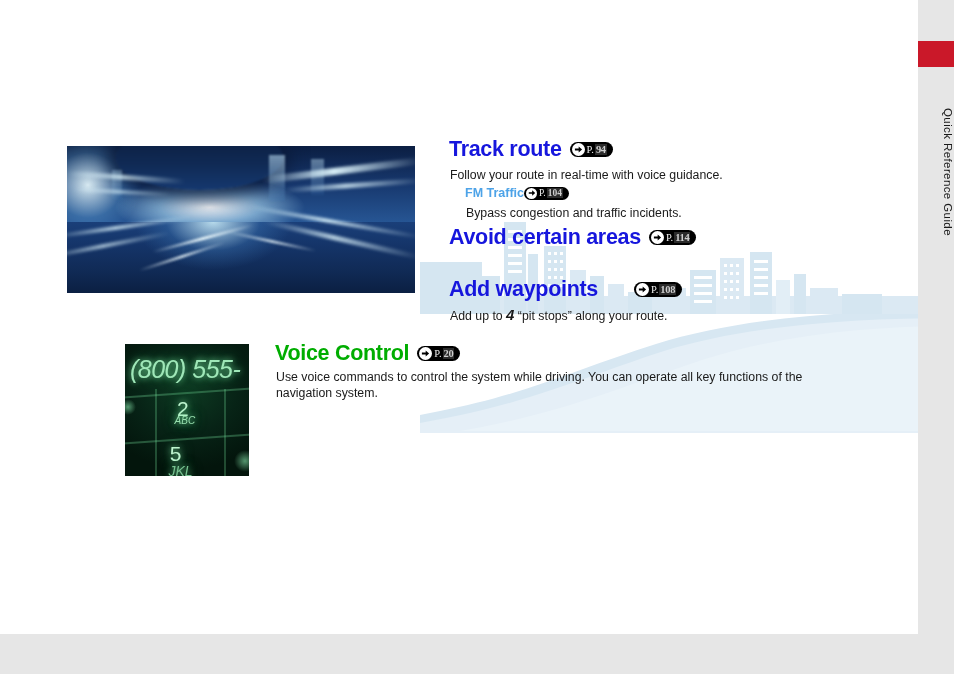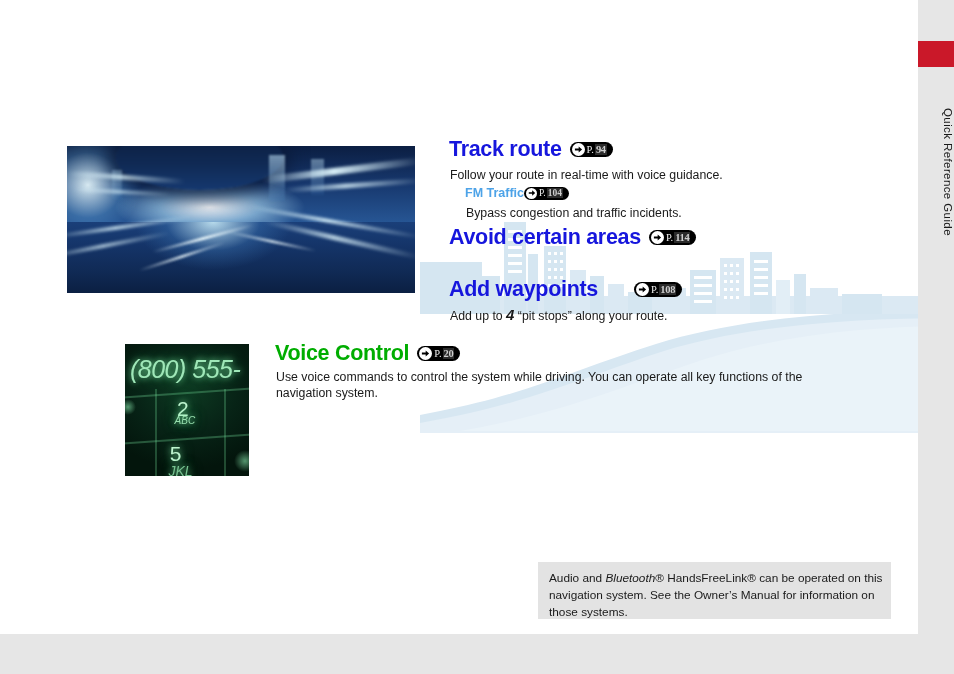--- a/index.html
+++ b/index.html
@@ -497,25 +497,20 @@
             </svg>
         </span>
         <span class="ptxt">P.</span>
         <span class="pnum">20</span>
       </span>
     </div>
     <div class="body-text" style="left:268px; top:369px; width:585px;">Use voice commands to control the system while driving. You can operate all key functions of the navigation system.</div>
 
   </div>
 
-  <div id="note-box">
-    <div id="note-text">
-      <span>Audio and </span><i>Bluetooth</i><span>® HandsFreeLink® can be operated on this navigation system. See the Owner’s Manual for information on those systems.</span>
-    </div>
-  </div>
 
   <div id="footer-band"></div>
   <div id="folio">3</div>
 
   <div id="sidebar">
     <div id="sidebar-tab"></div>
     <div id="sidebar-label">Quick Reference Guide</div>
   </div>
 
 </div>

